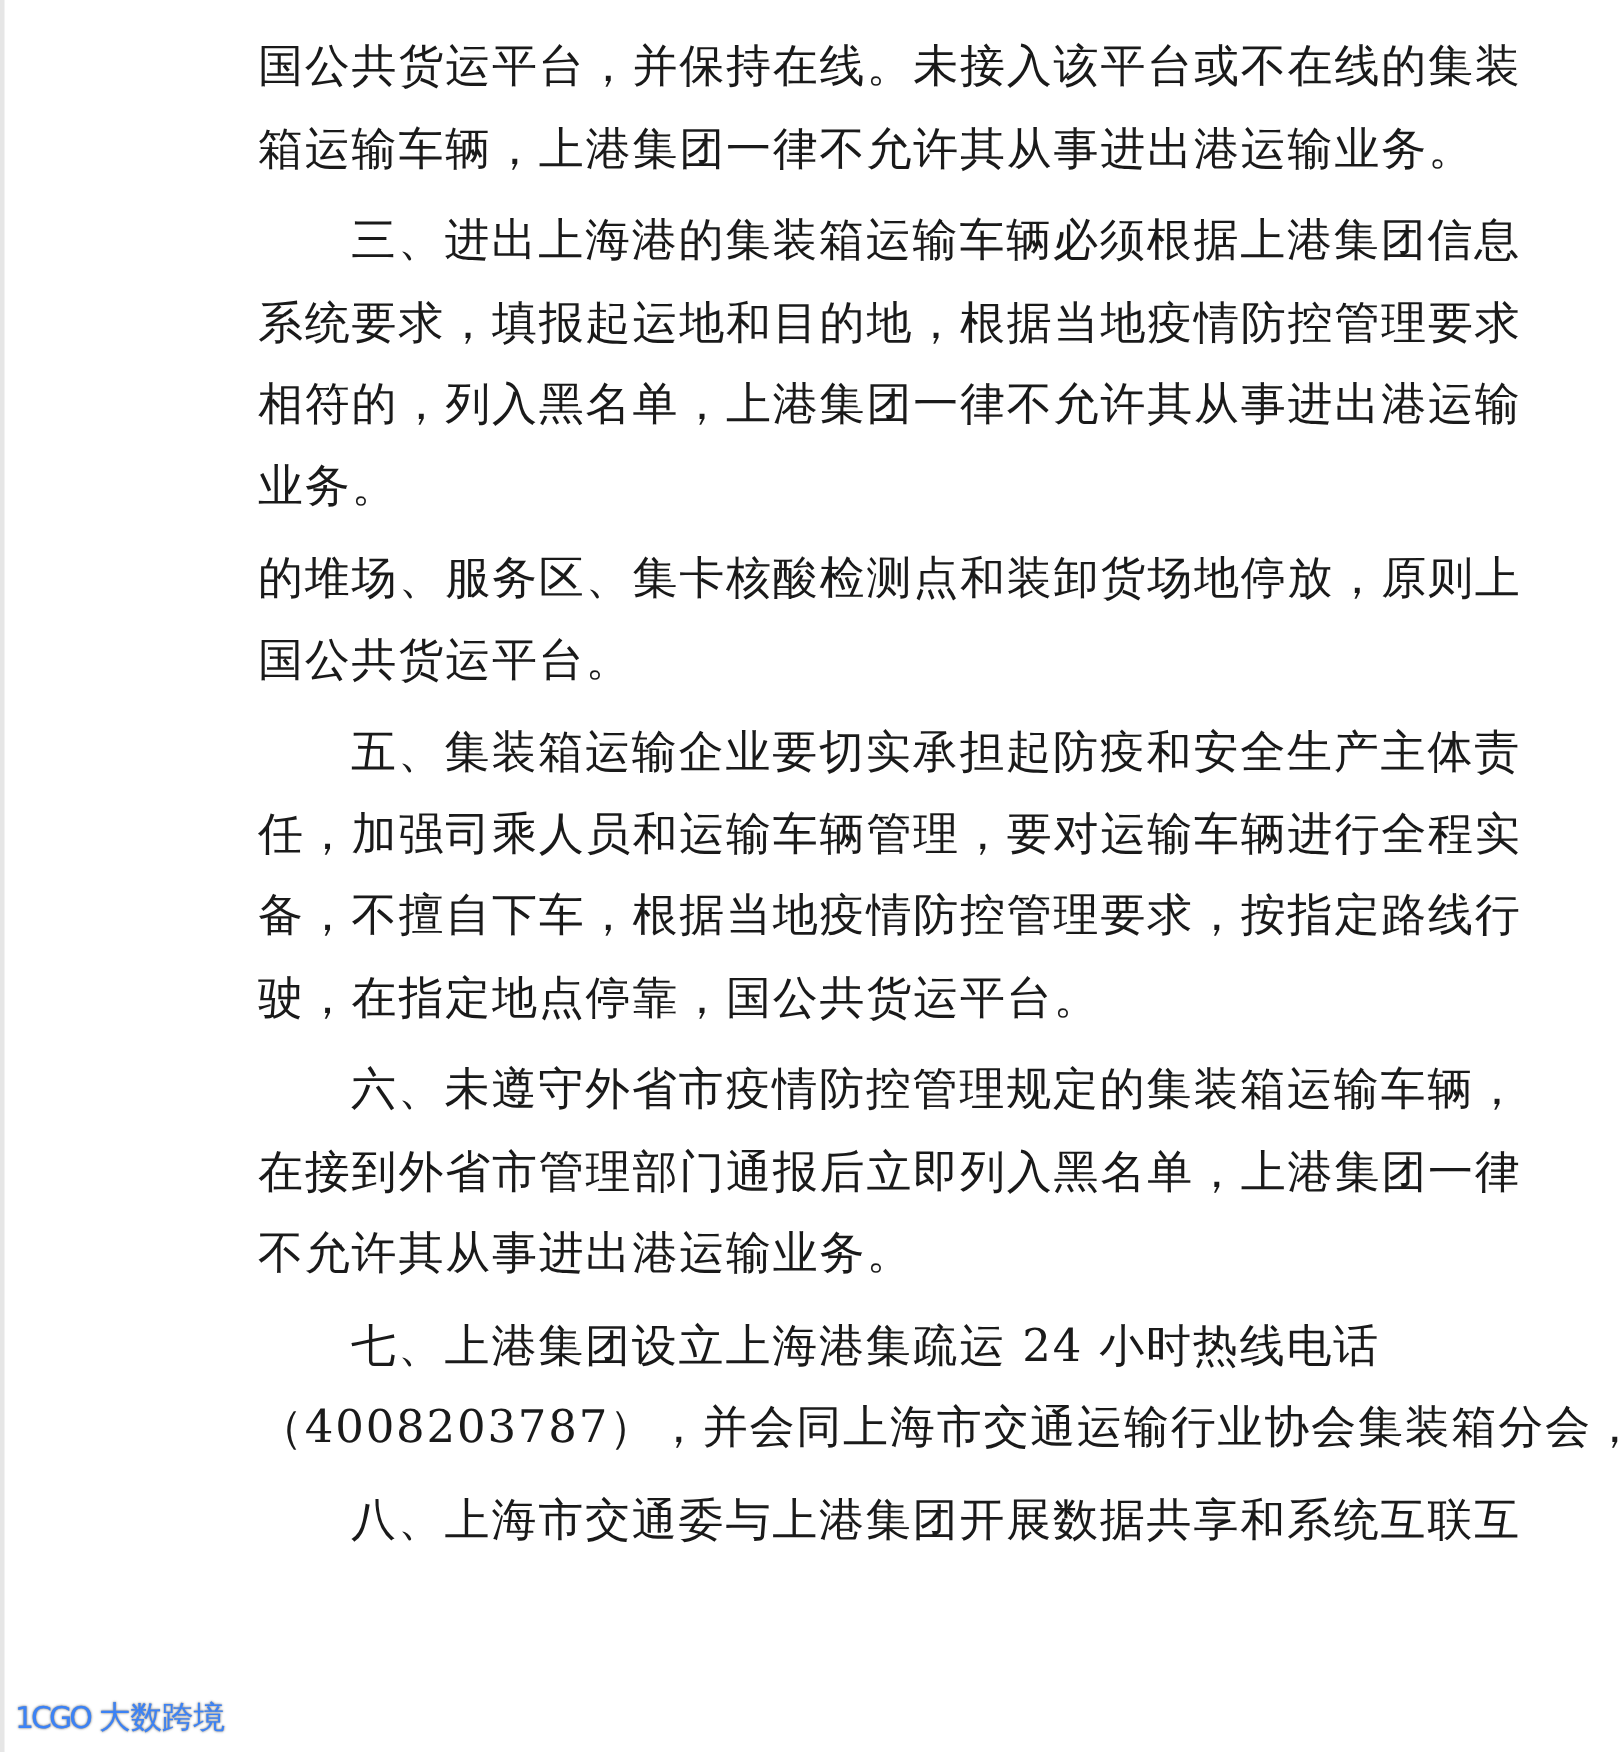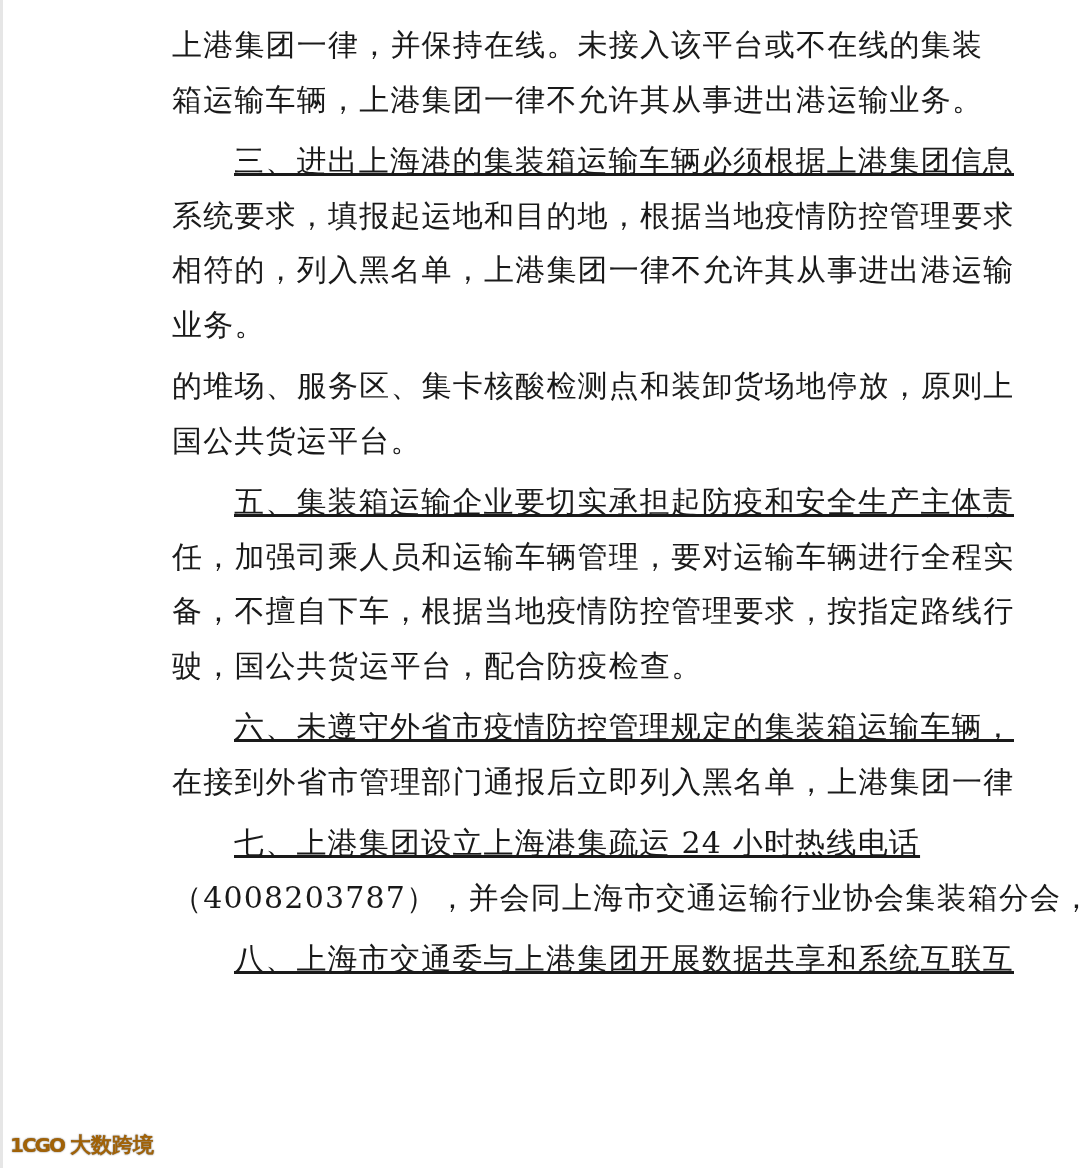--- a/index.html
+++ b/index.html
@@ -17,43 +17,43 @@
   .doc {
     position: absolute; left: 172px; top: 18px; width: 736px;
   }
   .line {
     height: 54.5px; line-height: 54.5px;
     font-size: 30px; letter-spacing: 1.2px;
     white-space: nowrap;
     text-align: justify; text-align-last: justify;
   }
   .line.last { text-align-last: left; }
-  .line.indent { padding-left: 62px; text-decoration: underline; }
+  .line.indent { padding-left: 62px; }
   .gap { height: 7px; }
   .watermark {
     position: absolute; left: 10px; top: 1131px;
     display: flex; align-items: center; gap: 6px;
-    color: #a16207;
+    color: #3b82f6;
     font-family: "DejaVu Sans", sans-serif;
-    font-size: 21px; font-weight: bold;
+    font-size: 21px; font-weight: normal;
     text-shadow: 0 0 2px #9a9a9a, 0 0 1px #777;
   }
   .wm-logo {
     font-size: 20px; letter-spacing: -2px;
   }
 </style>
 </head>
 <body>
 
 <div class="page-edge"></div>
 
 <div class="doc">
 
   <div class="para">
-    <div class="line">上港集团一律，并保持在线。未接入该平台或不在线的集装</div>
+    <div class="line">国公共货运平台，并保持在线。未接入该平台或不在线的集装</div>
     <div class="line last">箱运输车辆，上港集团一律不允许其从事进出港运输业务。</div>
   </div>
   <div class="gap"></div>
 
   <div class="para">
     <div class="line indent">三、进出上海港的集装箱运输车辆必须根据上港集团信息</div>
     <div class="line">系统要求，填报起运地和目的地，根据当地疫情防控管理要求</div>
     <div class="line">相符的，列入黑名单，上港集团一律不允许其从事进出港运输</div>
     <div class="line last">业务。</div>
   </div>
@@ -62,27 +62,28 @@
   <div class="para">
     <div class="line">的堆场、服务区、集卡核酸检测点和装卸货场地停放，原则上</div>
     <div class="line last">国公共货运平台。</div>
   </div>
   <div class="gap"></div>
 
   <div class="para">
     <div class="line indent">五、集装箱运输企业要切实承担起防疫和安全生产主体责</div>
     <div class="line">任，加强司乘人员和运输车辆管理，要对运输车辆进行全程实</div>
     <div class="line">备，不擅自下车，根据当地疫情防控管理要求，按指定路线行</div>
-    <div class="line last">驶，国公共货运平台，配合防疫检查。</div>
+    <div class="line last">驶，在指定地点停靠，国公共货运平台。</div>
   </div>
   <div class="gap"></div>
 
   <div class="para">
     <div class="line indent">六、未遵守外省市疫情防控管理规定的集装箱运输车辆，</div>
     <div class="line">在接到外省市管理部门通报后立即列入黑名单，上港集团一律</div>
+    <div class="line last">不允许其从事进出港运输业务。</div>
   </div>
   <div class="gap"></div>
 
   <div class="para">
     <div class="line indent">七、上港集团设立上海港集疏运 24 小时热线电话</div>
     <div class="line">（4008203787），并会同上海市交通运输行业协会集装箱分会，</div>
   </div>
   <div class="gap"></div>
 
   <div class="para">

